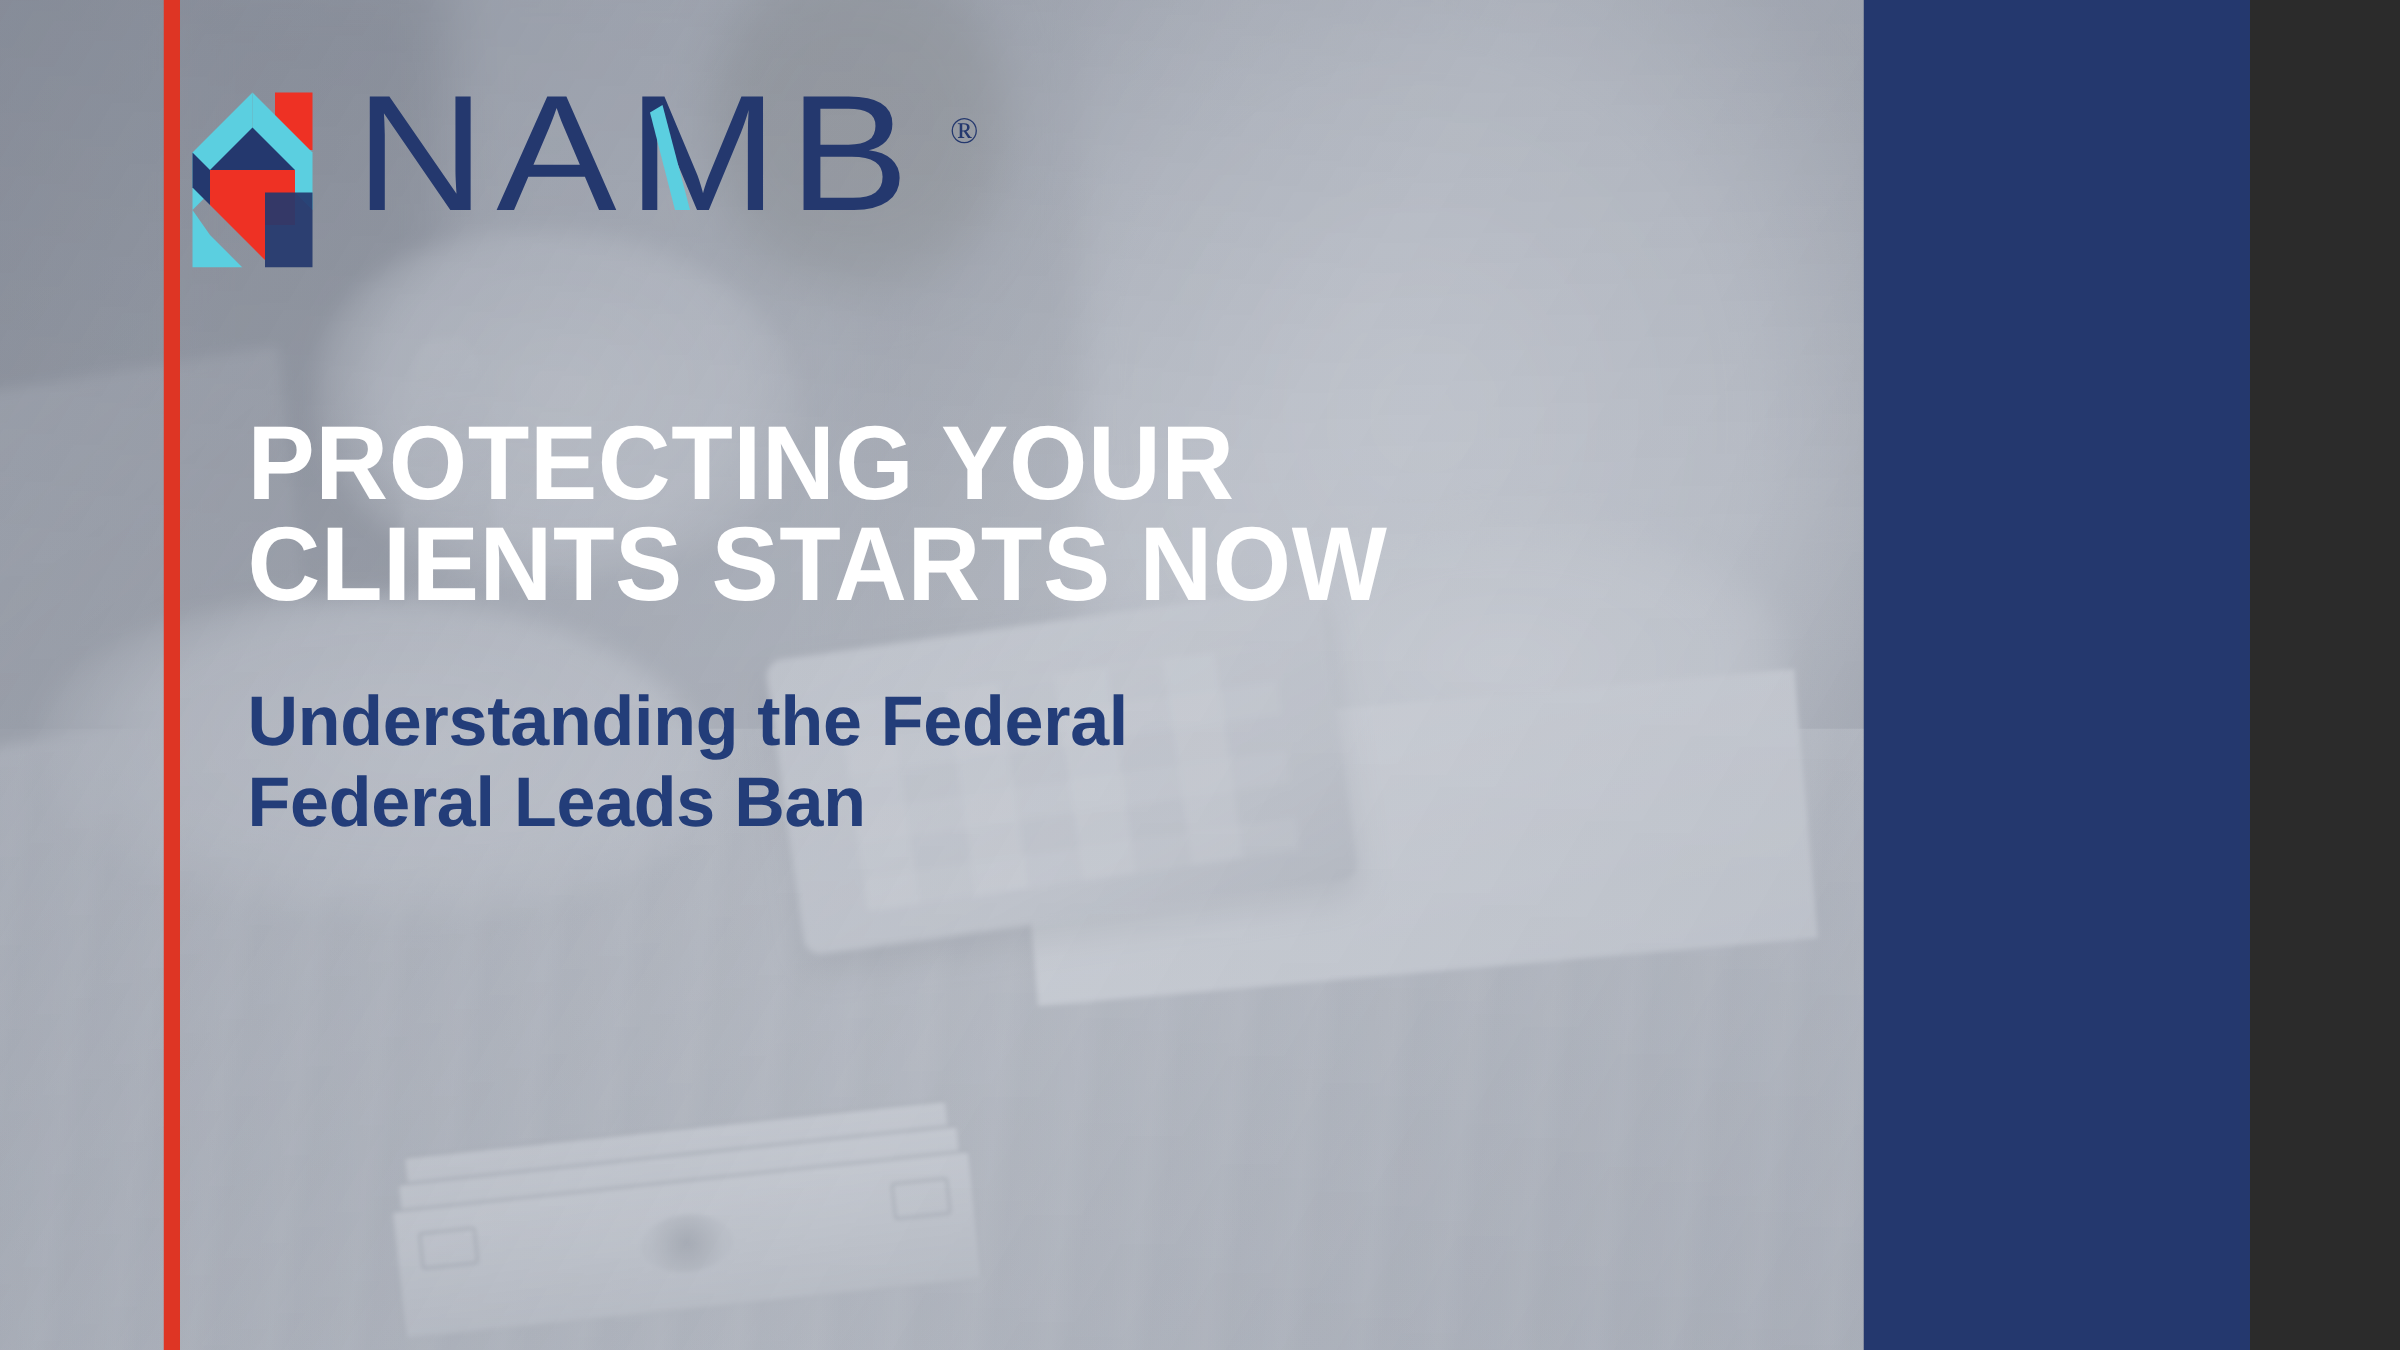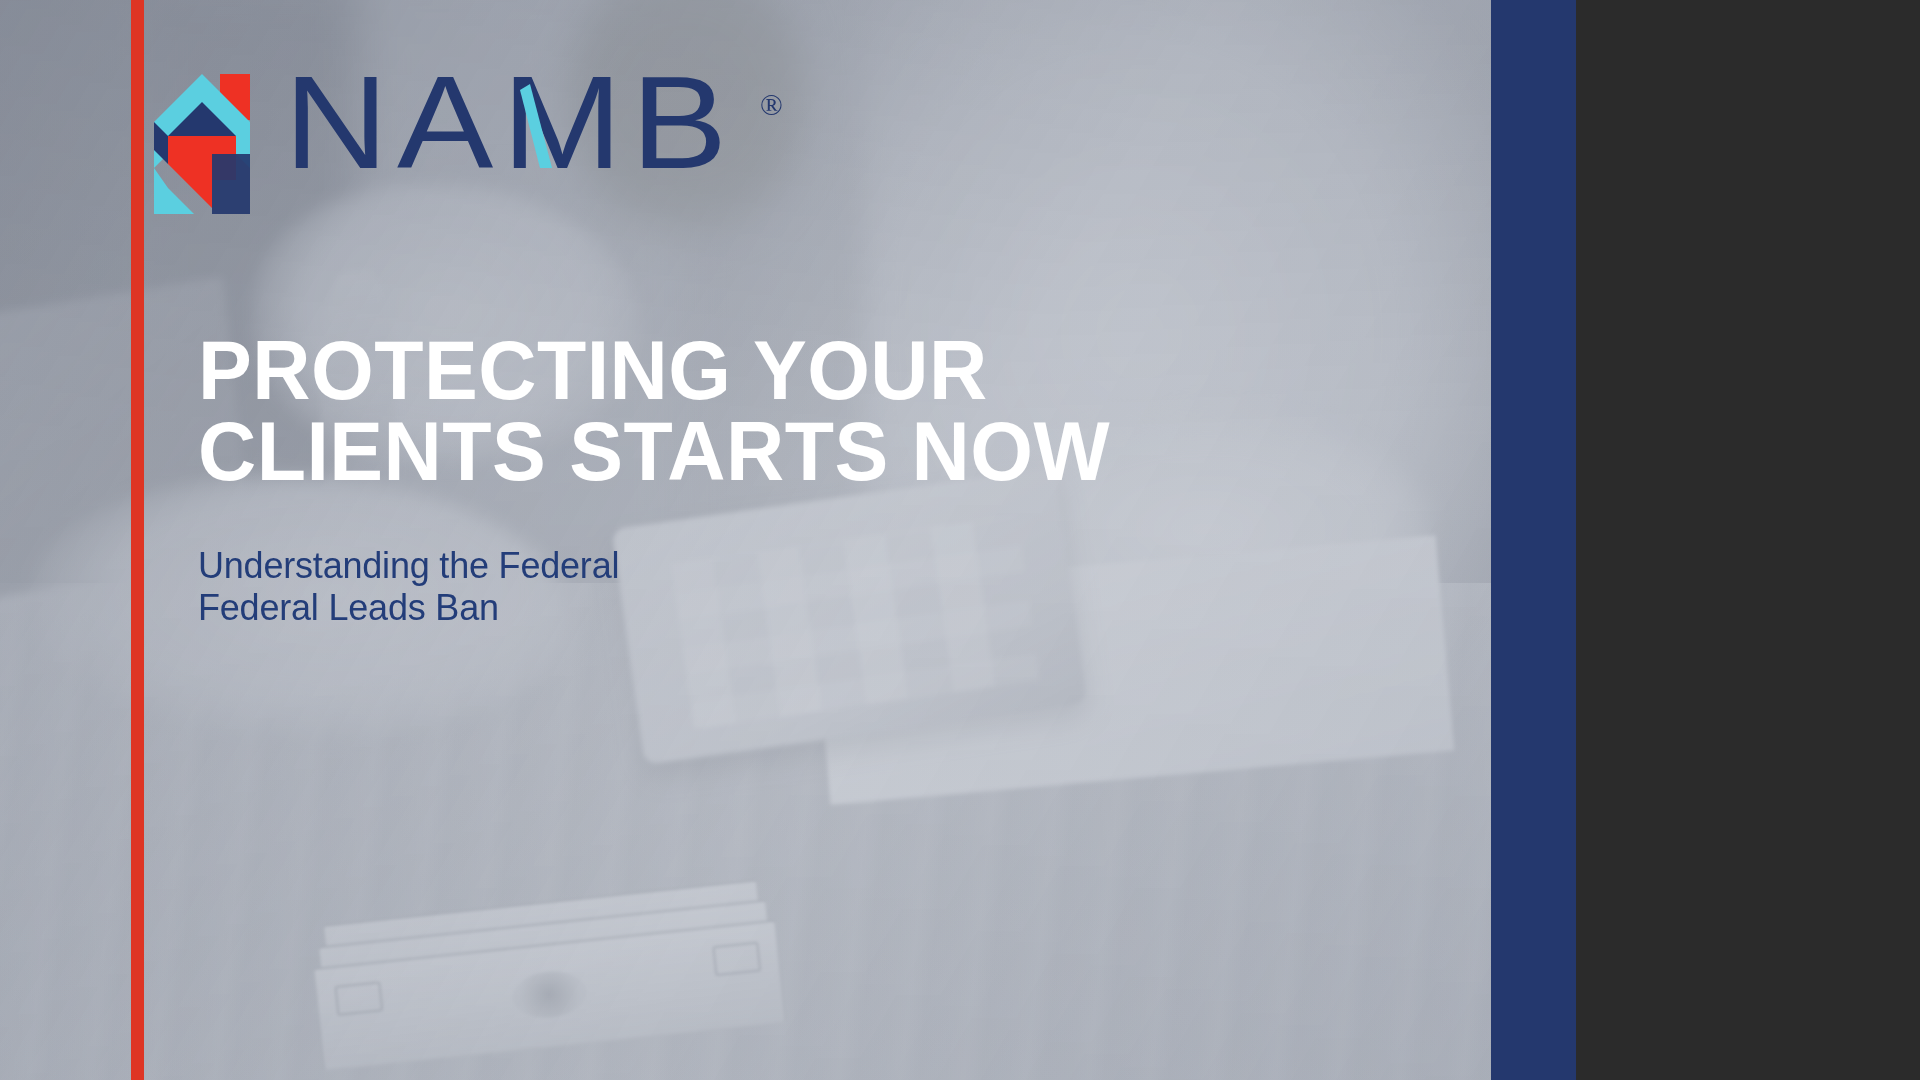--- a/index.html
+++ b/index.html
@@ -2,21 +2,21 @@
 <html><head>
 <meta charset="utf-8">
 <style>
   html, body {
     margin: 0;
     padding: 0;
     background: #2b2b2b;
   }
   #slide {
     position: relative;
-    width: 1576px;
+    width: 1800px;
     height: 1080px;
     overflow: hidden;
     font-family: "Liberation Sans", sans-serif;
     background: #8e94a0;
   }
 
   
   .photo-area {
     position: absolute;
     left: 0; top: 0;
@@ -236,22 +236,22 @@
     transform-origin: left top;
   }
   .headline .hl-line { display: block; white-space: nowrap; }
 
   
   .subtitle {
     position: absolute;
     left: 198px; top: 545px;
     width: 860px;
     color: #233D79;
-    font-size: 36px;
-    font-weight: 400;
+    font-size: 56px;
+    font-weight: 700;
     line-height: 1.16;
     letter-spacing: -0.2px;
   }
   .subtitle .sub-line { display: block; white-space: nowrap; }
 </style>
 </head>
 <body>
 
 <div id="slide">
 

